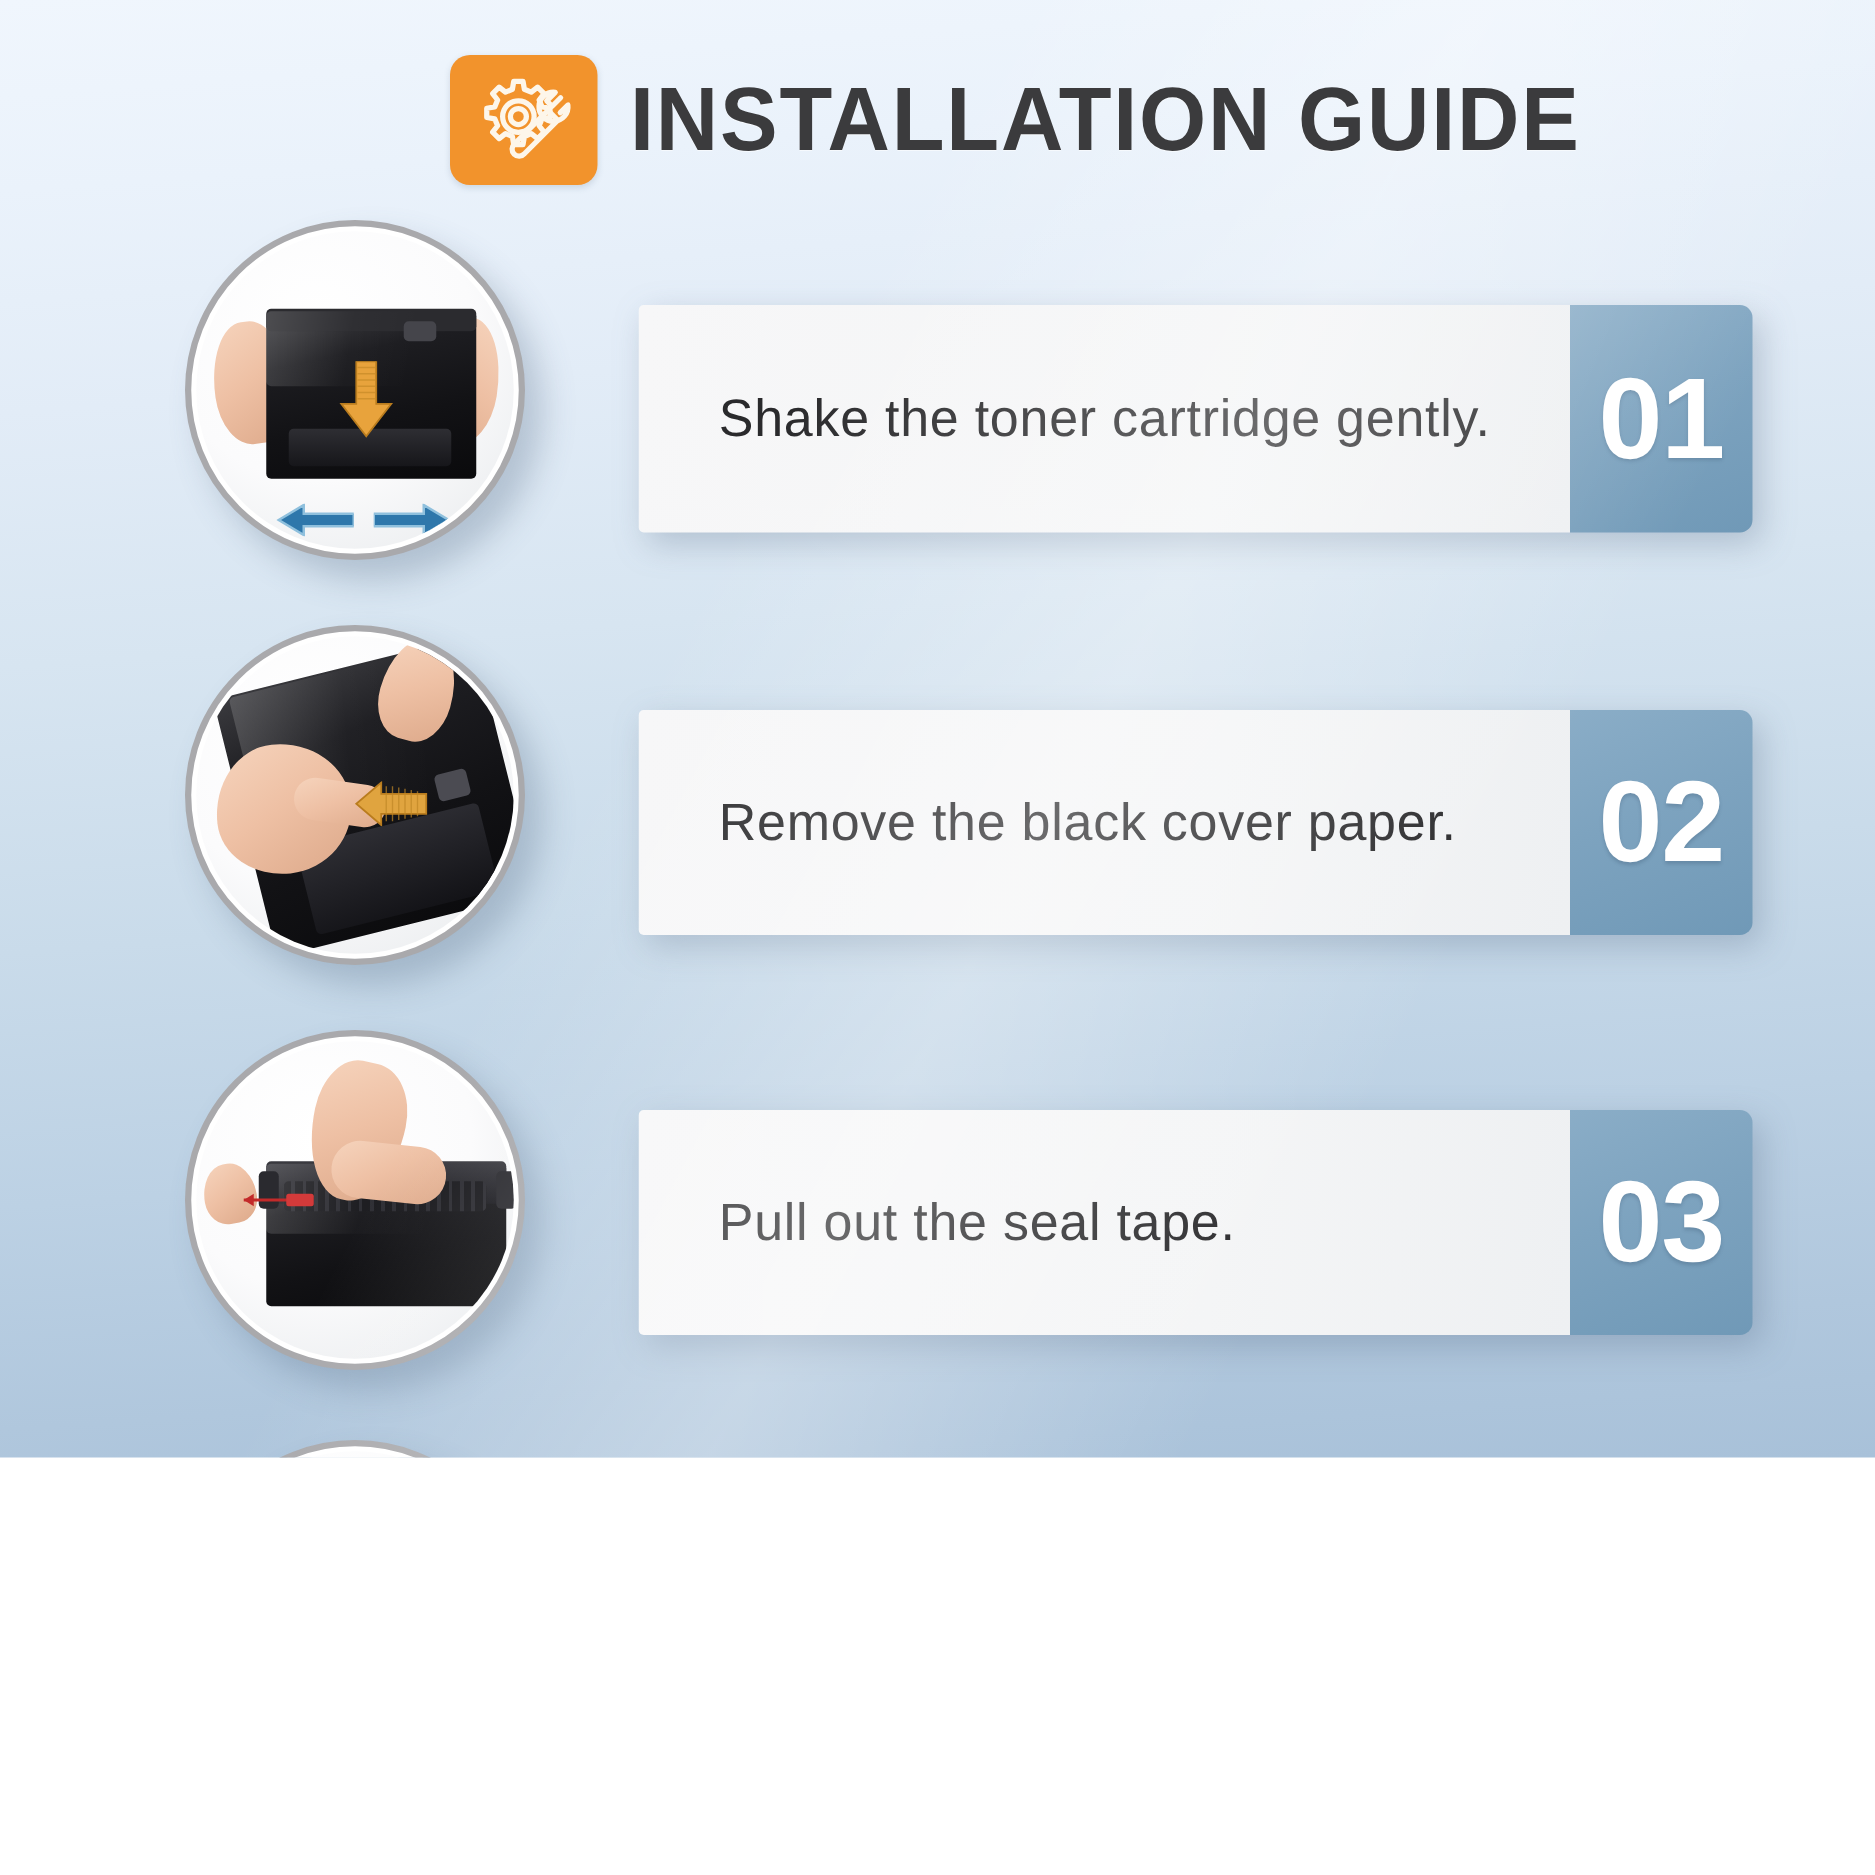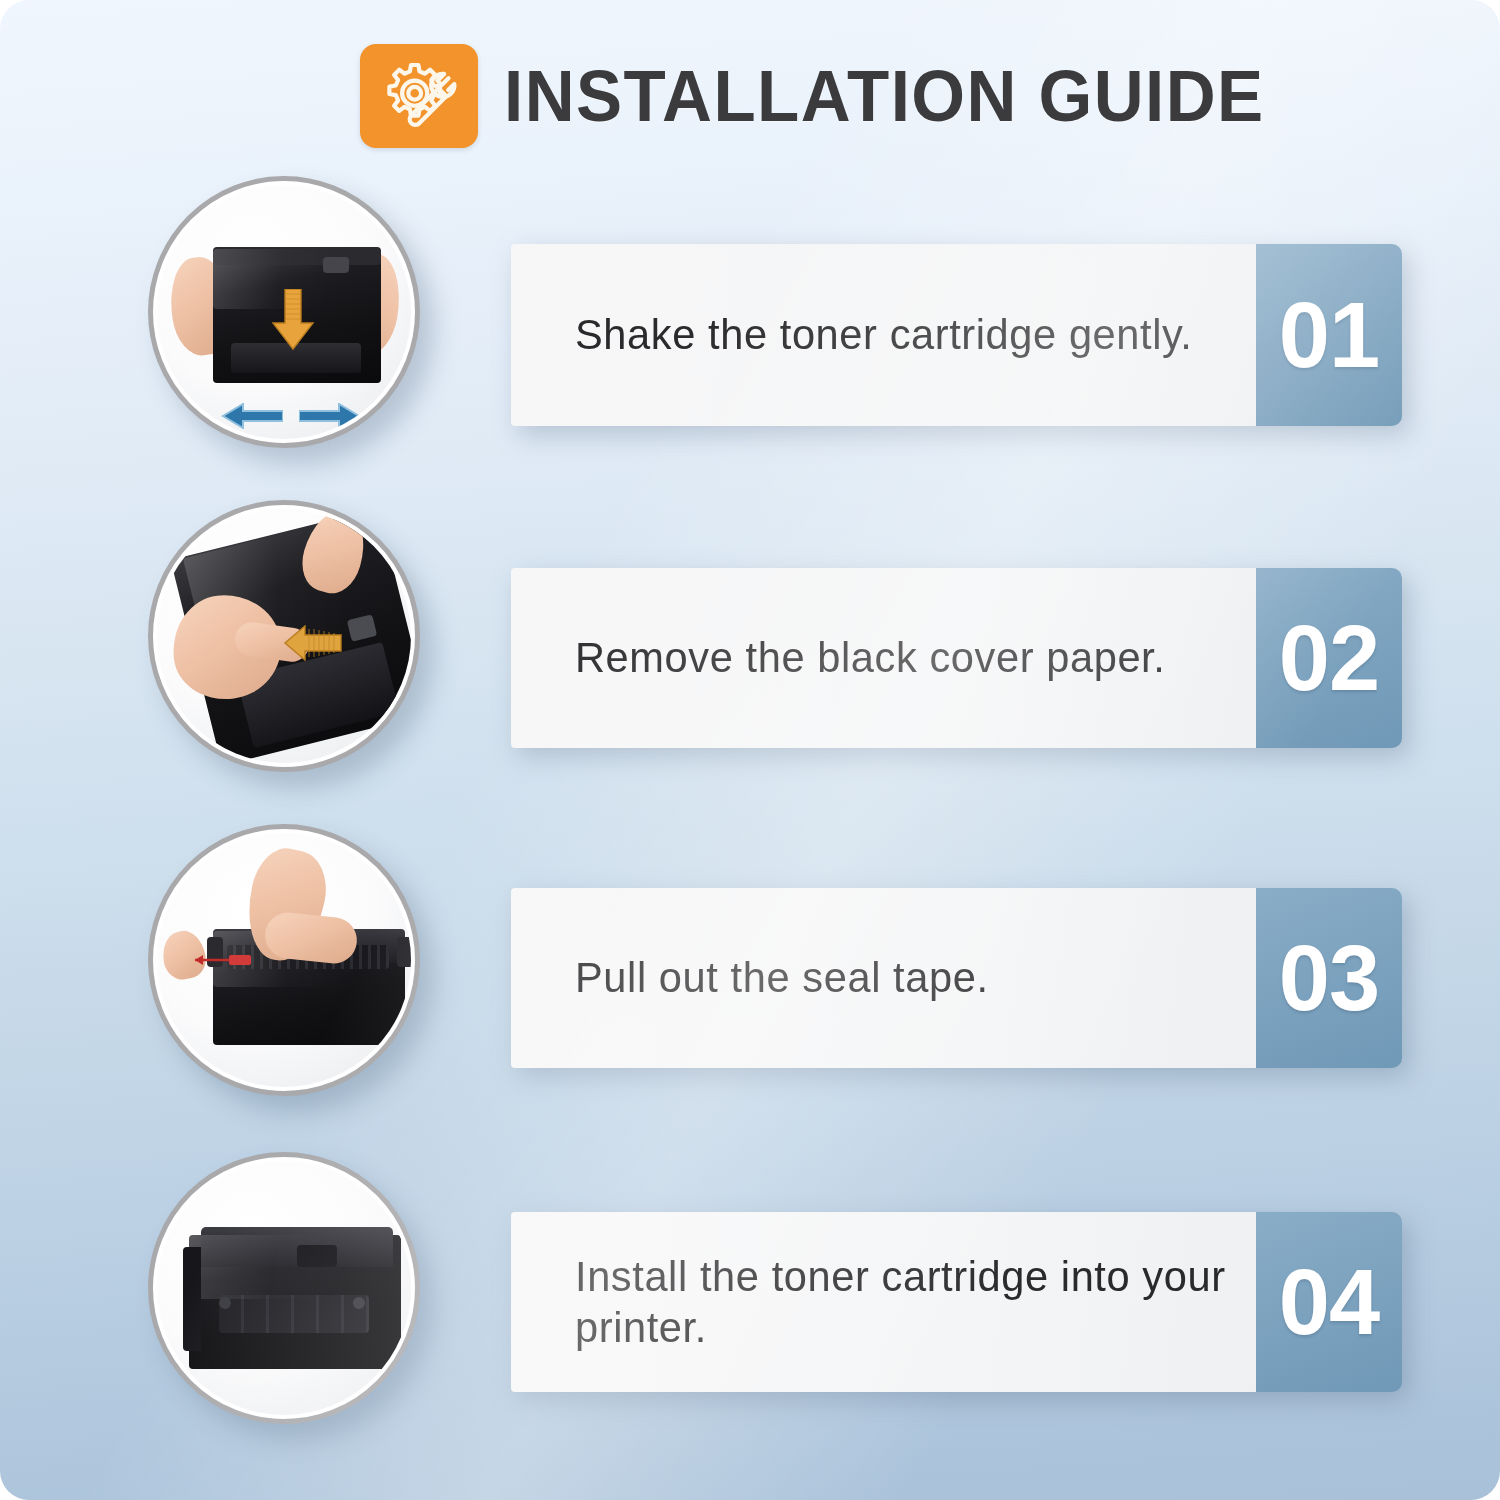--- a/index.html
+++ b/index.html
@@ -11,32 +11,31 @@
     width: 1500px;
     height: 1500px;
     overflow: hidden;
     font-family: "Liberation Sans", sans-serif;
   }
 
   
   #page {
     position: relative;
     width: 1500px;
-    height: 1500px;
+    height: 1166px;
     background: linear-gradient(176deg,
                 #f0f6fd 0%,
                 #eaf2fb 12%,
                 #e2ecf7 26%,
                 #d7e5f1 42%,
                 #c9dbea 60%,
                 #bcd1e4 76%,
                 #b0c7dd 90%,
                 #a8c1d9 100%);
     overflow: hidden;
-    border-radius: 29px;
   }
   
   #page::after {
     content: "";
     position: absolute;
     inset: 0;
     background: linear-gradient(118deg, rgba(255,255,255,0) 38%, rgba(255,255,255,0.30) 56%, rgba(255,255,255,0) 74%);
     pointer-events: none;
   }
 

